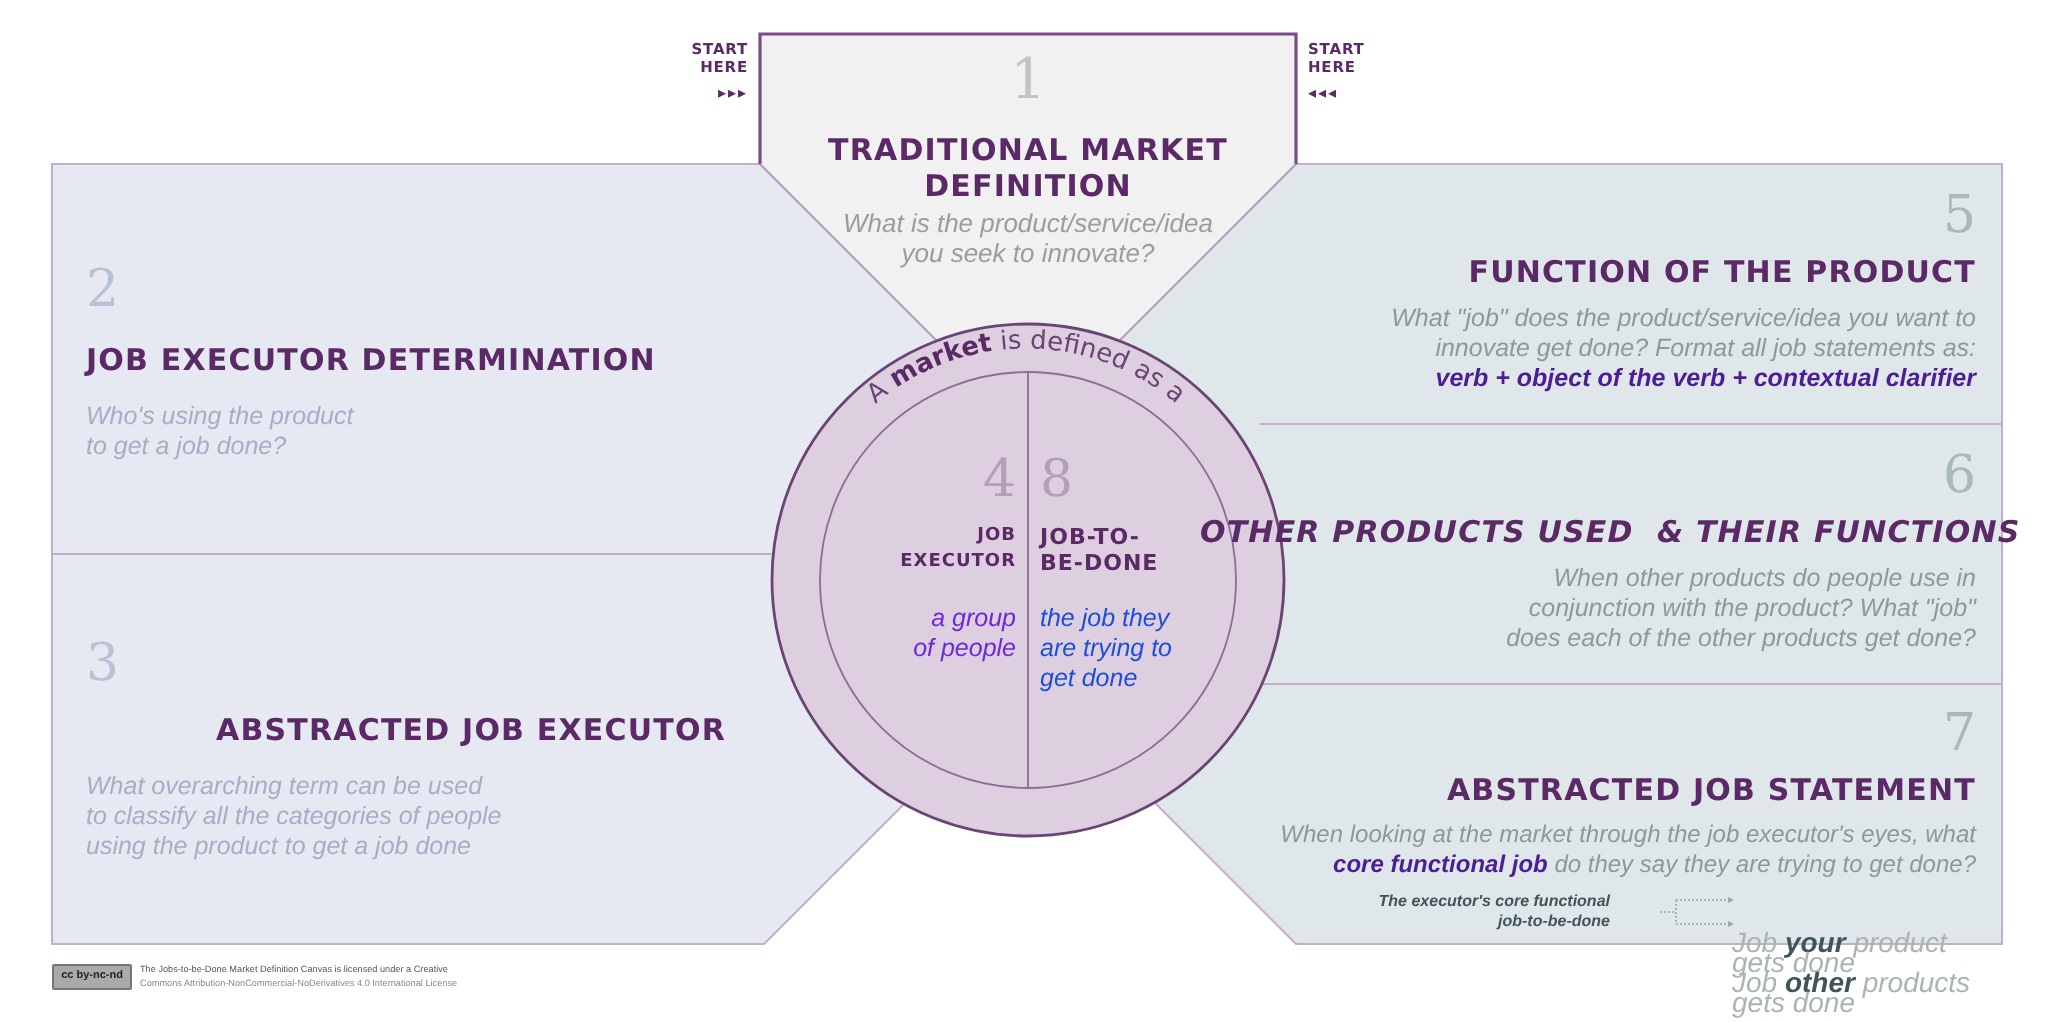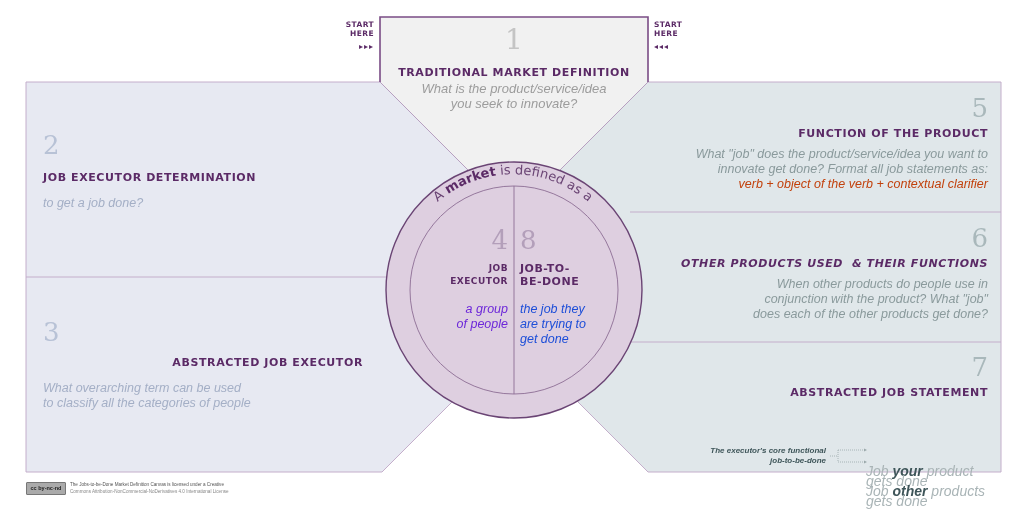--- a/index.html
+++ b/index.html
@@ -1,25 +1,25 @@
 <!DOCTYPE html>
 <html><head>
 <meta charset="utf-8">
 <style>
   html, body { margin:0; padding:0; background:#ffffff; }
   body { width:1024px; height:511px; position:relative; overflow:hidden;
          font-family:"Liberation Sans", sans-serif; }
   #canvas { position:absolute; left:0; top:0; width:1024px; height:511px; }
   .abs { position:absolute; }
   .num { font-family:"DejaVu Serif", serif; font-weight:300; }
-  .title { font-family:"DejaVu Sans", sans-serif; font-weight:bold; color:#5b2a66; letter-spacing:0.6px; font-size:11px; }
+  .title { font-family:"DejaVu Sans", sans-serif; font-weight:bold; color:#5b2a66; letter-spacing:0.6px; font-size:15px; }
   .q { font-style:italic; font-size:12.5px; line-height:15px; }
   .qL { color:#a4afc6; }
   .qR { color:#8a9a9c; }
-  .strong-dark { font-weight:normal; color:#c2410c; }
+  .strong-dark { font-weight:bold; color:#4c1d95; }
   .start { font-family:"DejaVu Sans", sans-serif; font-weight:bold; font-size:7.5px; line-height:9px; color:#5b2a66; letter-spacing:0.4px; }
   .arrows { font-size:8px; color:#5b2a66; letter-spacing:1px; }
   .circle-text { color:#5b2a66; }
 </style>
 </head>
 <body>
 
 <svg id="canvas" viewBox="0 0 1024 511" xmlns="http://www.w3.org/2000/svg">
 
   <polygon points="26,82 380,82 468,170 452,402 382,472 26,472" fill="#e7e9f2" stroke="#c4aecb" stroke-width="1"></polygon>
@@ -65,30 +65,32 @@
   <div class="q" style="color:#9c9c9c; margin-top:2px; font-size:13px;">
     <div>What is the product/service/idea</div>
     <div>you seek to innovate?</div>
   </div>
 </div>
 
 <div class="abs" style="left:43px; top:131px; width:320px;">
   <div class="num" style="font-size:26px; color:#b8c2d6; line-height:28px;">2</div>
   <div class="title" style="margin-top:12px;">JOB EXECUTOR DETERMINATION</div>
   <div class="q qL" style="margin-top:12px;">
+    <div>Who's using the product</div>
     <div>to get a job done?</div>
   </div>
 </div>
 
 <div class="abs" style="left:43px; top:318px; width:320px;">
   <div class="num" style="font-size:26px; color:#b8c2d6; line-height:28px;">3</div>
   <div class="title" style="margin-top:10px;text-align:right;">ABSTRACTED JOB EXECUTOR</div>
   <div class="q qL" style="margin-top:12px;">
     <div>What overarching term can be used</div>
     <div>to classify all the categories of people</div>
+    <div>using the product to get a job done</div>
   </div>
 </div>
 
 <div class="abs" style="left:600px; top:93px; width:388px; text-align:right;">
   <div class="num" style="font-size:26px; color:#a9b8bb; line-height:30px;">5</div>
   <div class="title" style="margin-top:4px;">FUNCTION OF THE PRODUCT</div>
   <div class="q qR" style="margin-top:7px;">
     <div>What "job" does the product/service/idea you want to</div>
     <div>innovate get done? Format all job statements as:</div>
     <div class="strong-dark">verb + object of the verb + contextual clarifier</div>
@@ -101,23 +103,27 @@
   <div class="q qR" style="margin-top:7px;">
     <div>When other products do people use in</div>
     <div>conjunction with the product? What "job"</div>
     <div>does each of the other products get done?</div>
   </div>
 </div>
 
 <div class="abs" style="left:600px; top:352px; width:388px; text-align:right;">
   <div class="num" style="font-size:26px; color:#a9b8bb; line-height:30px;">7</div>
   <div class="title" style="margin-top:4px;">ABSTRACTED JOB STATEMENT</div>
+  <div class="q qR" style="margin-top:6px; font-size:12px;">
+    <div style="white-space:nowrap; margin-left:-40px;">When looking at the market through the job executor's eyes, what</div>
+    <div><span class="strong-dark">core functional job</span><span> do they say they are trying to get done?</span></div>
+  </div>
 </div>
 
-<div class="abs" style="left:680px; top:446px; width:146px; text-align:right; font-size:8px; line-height:10px; font-style:italic; font-weight:bold; color:#3e5559;">
+<div class="abs" style="left:659px; top:446px; width:146px; text-align:right; font-size:8px; line-height:10px; font-style:italic; font-weight:bold; color:#3e5559;">
   <div>The executor's core functional</div>
   <div>job-to-be-done</div>
 </div>
 <svg class="abs" style="left:830px; top:446px;" width="38" height="20" viewBox="0 0 38 20">
   <line x1="0" y1="10" x2="8" y2="10" stroke="#9aa8aa" stroke-width="0.8" stroke-dasharray="1,1"></line>
   <line x1="8" y1="4" x2="8" y2="16" stroke="#9aa8aa" stroke-width="0.8" stroke-dasharray="1,1"></line>
   <line x1="8" y1="4" x2="34" y2="4" stroke="#9aa8aa" stroke-width="0.8" stroke-dasharray="1,1"></line>
   <line x1="8" y1="16" x2="34" y2="16" stroke="#9aa8aa" stroke-width="0.8" stroke-dasharray="1,1"></line>
   <polygon points="34,2.5 37,4 34,5.5" fill="#9aa8aa"></polygon>
   <polygon points="34,14.5 37,16 34,17.5" fill="#9aa8aa"></polygon>

